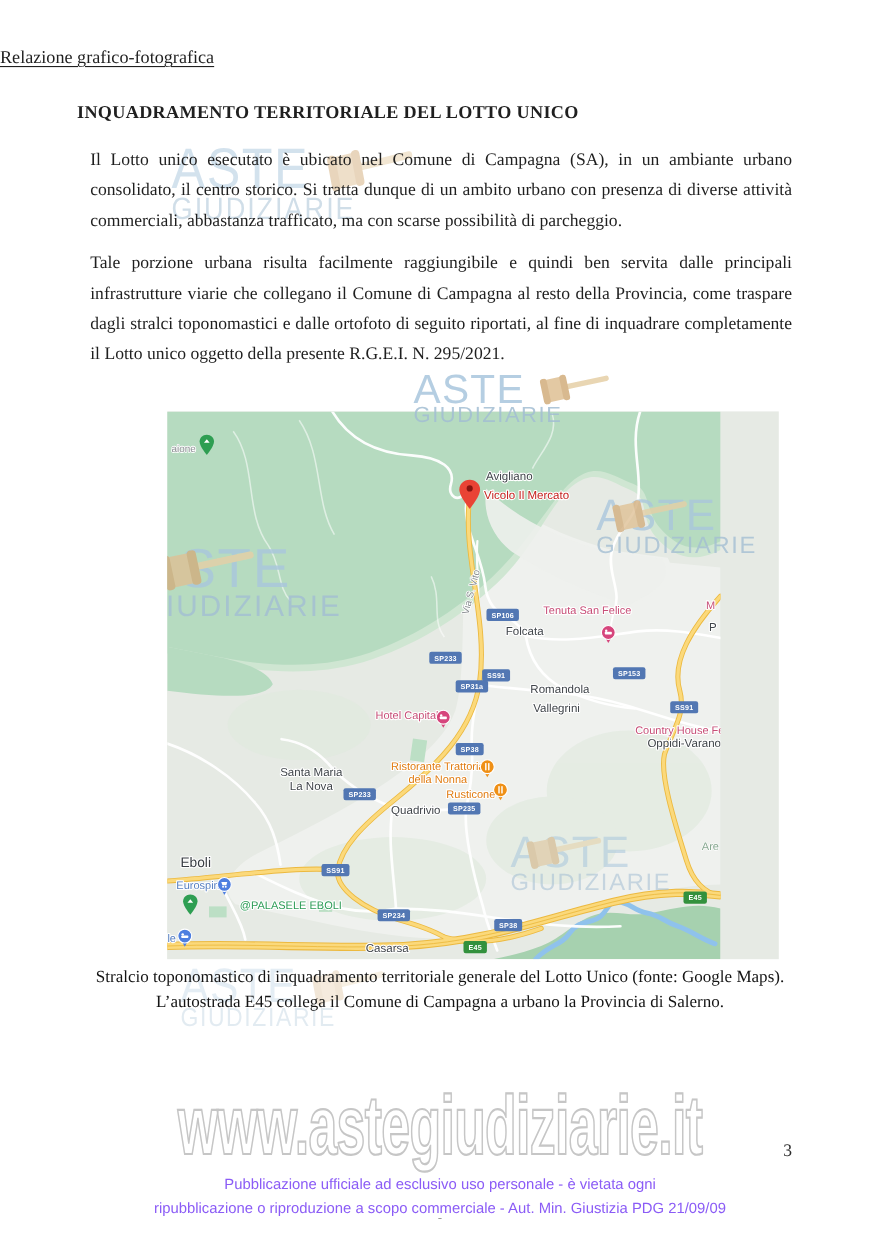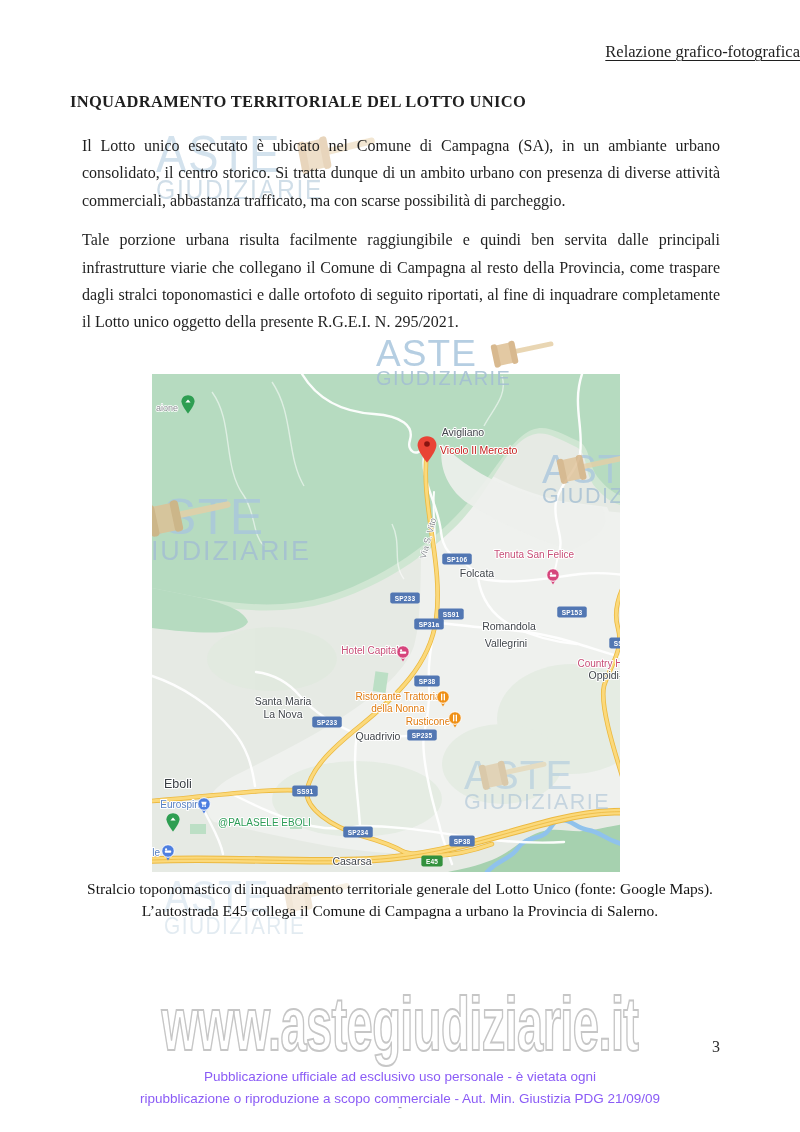--- a/index.html
+++ b/index.html
@@ -1,19 +1,19 @@
 <!DOCTYPE html>
 <html><head>
 <meta charset="utf-8">
 <style>
   html,body{margin:0;padding:0;background:#fff;}
   .page{position:relative;width:800px;height:1132px;background:#ffffff;overflow:hidden;
         font-family:"Liberation Serif",serif;color:#1f1f1f;}
 
-  .title{position:absolute;top:42px;left:0;width:800px;text-align:right;
+  .title{position:absolute;top:42px;left:0;width:800px;text-align:left;
          font-size:16.5px;}
   .title span{text-decoration:underline;text-underline-offset:3px;}
   .heading{position:absolute;top:92px;left:70px;width:662px;font-weight:bold;
            font-size:16.5px;letter-spacing:.3px;}
   .bodytext{position:absolute;top:120px;left:70px;width:662px;font-size:16px;
             line-height:27.4px;text-align:justify;z-index:1;}
   .bodytext p{margin:12px;}
 
   
   .wm{position:absolute;font-family:"Liberation Sans",sans-serif;pointer-events:none;
@@ -24,22 +24,22 @@
   .wm-giud{font-size:.54em;letter-spacing:.07em;color:#a3bed3;margin-top:-.1em;}
 
   .wm-body   {left:156px;top:130px;font-size:52px;opacity:.5;z-index:0;transform:scaleX(.88);}
   .wm-maptop {left:376px;top:336px;font-size:37px;opacity:.85;z-index:3;}
   .wm-mapleft{left:-24px;top:120px;font-size:50px;opacity:.8;}
   .wm-mapright{left:390px;top:76px;font-size:40px;opacity:.78;}
   .wm-mapbr  {left:312px;top:382px;font-size:40px;opacity:.55;}
   .wm-capt   {left:164px;top:876px;font-size:44px;opacity:.3;z-index:0;transform:scaleX(.88);}
 
   
-  .map-wrap{position:absolute;left:152px;top:374px;width:468px;height:498px;
-            overflow:hidden;background:#e6eae4;z-index:1;}
+  .map-wrap{position:absolute;left:152px;top:374px;width:523px;height:498px;
+            overflow:hidden;background:#e6eae4;z-index:1;padding-left:33px;}
   .map-wrap svg{position:absolute;left:0;top:0;}
   #mapsvg text{font-family:"Liberation Sans",sans-serif;paint-order:stroke;
                stroke:#ffffff;stroke-width:2px;stroke-linejoin:round;}
   #mapsvg .gray   {fill:#898d91;font-size:9px;stroke-width:1.5px;}
   #mapsvg .town   {fill:#41464b;font-size:10.5px;}
   #mapsvg .town-lg{fill:#383d42;font-size:12.5px;}
   #mapsvg .red    {fill:#c5221f;font-size:10.5px;}
   #mapsvg .pink   {fill:#c74e77;font-size:10px;}
   #mapsvg .orange {fill:#e07b10;font-size:10px;}
   #mapsvg .blue   {fill:#567fc1;font-size:10px;}

